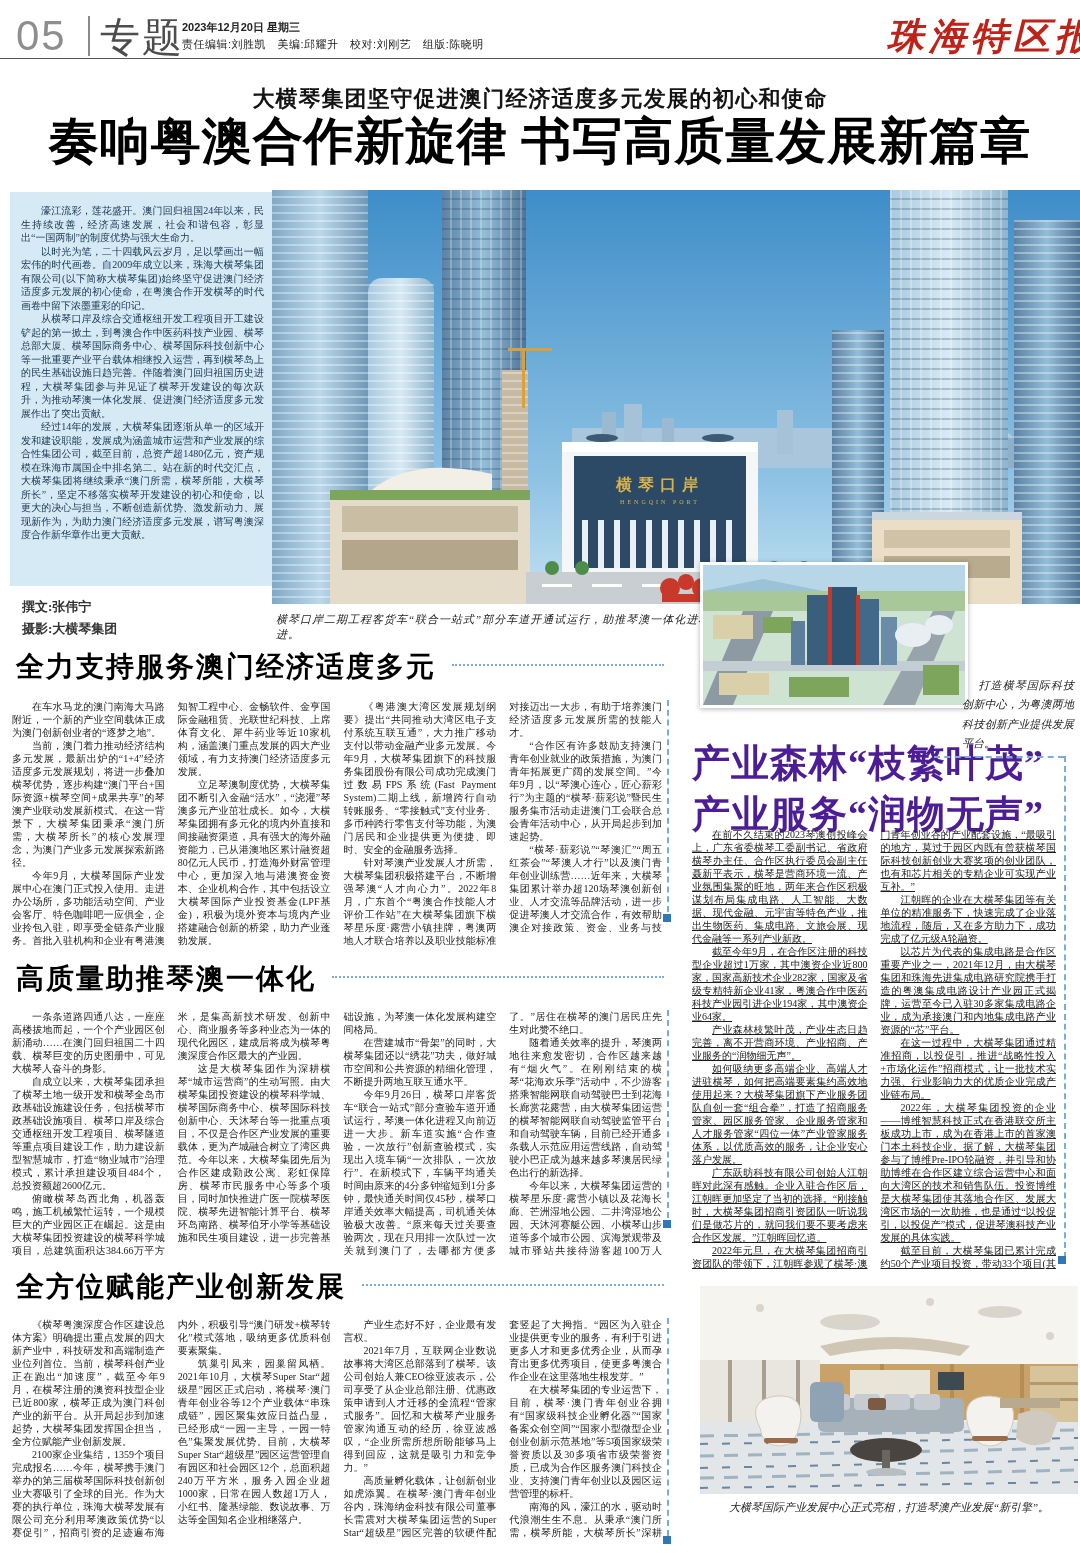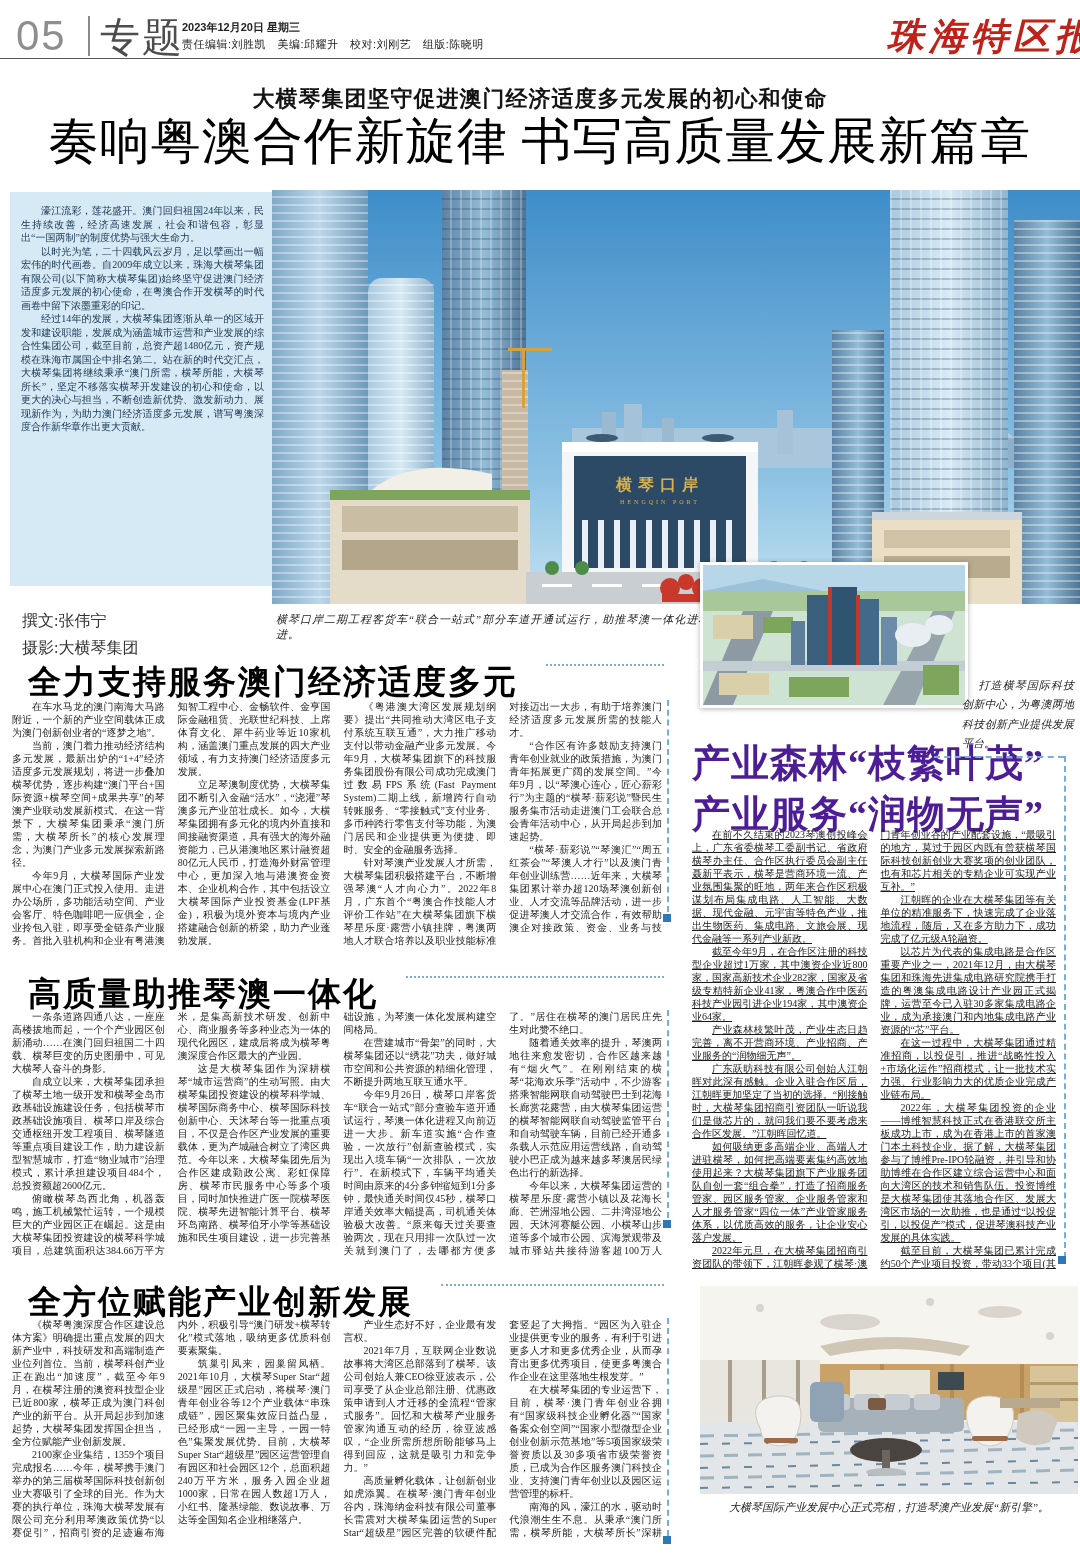--- a/index.html
+++ b/index.html
@@ -15,40 +15,40 @@
             font-size:11px;font-weight:700;color:#222;}
   .editors{position:absolute;left:182px;top:37px;font-family:"Liberation Sans",sans-serif;
            font-size:11px;color:#222;letter-spacing:.5px;}
   .masthead{position:absolute;right:22px;top:12px;font-size:37px;font-weight:700;font-style:italic;
             color:#bf2218;letter-spacing:5px;}
   .head-rule{position:absolute;left:0;top:58px;width:1080px;height:1px;background:#555;}
   
   .kicker{position:absolute;left:0;top:84px;width:1080px;text-align:center;
           font-size:22px;font-weight:600;color:#141414;letter-spacing:1px;}
   .main-title{position:absolute;left:0;top:110px;width:1080px;text-align:center;
-          font-size:50px;font-weight:400;color:#000;letter-spacing:1px;line-height:1.25;}
+          font-size:50px;font-weight:700;color:#000;letter-spacing:1px;line-height:1.25;}
   
   .intro-box{position:absolute;left:10px;top:192px;width:265px;height:394px;background:#d6eaf6;
              box-sizing:border-box;padding:12px 11px;overflow:hidden;}
   .intro-box p{margin:0;text-indent:2em;font-size:10px;line-height:1.35;text-align:justify;color:#16344f;}
-  .byline{position:absolute;left:22px;top:596px;font-size:16px;font-weight:400;color:#333;line-height:1.7;margin-top:11px;}
+  .byline{position:absolute;left:22px;top:596px;font-size:13px;font-weight:700;color:#333;line-height:1.7;}
   
   .main-photo{position:absolute;left:272px;top:190px;width:808px;height:414px;overflow:hidden;}
   .main-caption{position:absolute;left:276px;top:612px;width:480px;font-size:11px;font-style:italic;
                 color:#222;letter-spacing:1px;}
   .inset-photo{position:absolute;left:700px;top:562px;width:262px;height:140px;background:#fff;
                border:3px solid #fff;box-shadow:0 1px 5px rgba(0,0,0,.3);box-sizing:content-box;}
   .inset-caption{position:absolute;left:962px;top:676px;width:112px;font-size:11px;font-style:italic;
                  color:#222;line-height:1.75;text-align:justify;text-indent:1.5em;}
   .bottom-photo{position:absolute;left:700px;top:1286px;width:378px;height:208px;overflow:hidden;}
   .bottom-caption{position:absolute;left:700px;top:1500px;width:378px;text-align:center;
                   font-size:11px;font-style:italic;color:#222;}
   
   .sec-head{position:absolute;display:flex;align-items:flex-start;}
-  .sec-head h2{margin:16px;font-size:33px;font-weight:900;color:#000;letter-spacing:2px;white-space:nowrap;}
+  .sec-head h2{margin:4px;font-size:28px;font-weight:900;color:#000;letter-spacing:2px;white-space:nowrap;}
   .leader{flex:1;border-top:2px dotted #79aeda;margin:20px 4px 0 12px;}
   .cols{position:absolute;column-gap:13px;column-fill:auto;overflow:hidden;
         font-size:10px;line-height:1.3;text-align:justify;color:#1c1c1c;}
   .cols p{margin:0;text-indent:2em;}
   .vdash{position:absolute;width:0;border-left:2px dashed #79aeda;}
   .hdash{position:absolute;height:0;border-top:2px dashed #79aeda;}
   .bluesq{position:absolute;width:8px;height:8px;background:#2e78ba;}
   .right-head{position:absolute;left:692px;width:380px;}
   .right-head h2{margin:0;font-size:38px;font-weight:900;color:#4c1d95;letter-spacing:1px;line-height:1.35;}
 </style>
@@ -64,20 +64,21 @@
   <div class="editors">责任编辑:刘胜凯　美编:邱耀升　校对:刘刚艺　组版:陈晓明</div>
   <div class="masthead">珠海特区报</div>
   <div class="head-rule"></div>
 
   <div class="kicker">大横琴集团坚守促进澳门经济适度多元发展的初心和使命</div>
   <div class="main-title">奏响粤澳合作新旋律  书写高质量发展新篇章</div>
 
   <div class="intro-box">
       <p>濠江流彩，莲花盛开。澳门回归祖国24年以来，民生持续改善，经济高速发展，社会和谐包容，彰显出“一国两制”的制度优势与强大生命力。</p>
       <p>以时光为笔，二十四载风云岁月，足以擘画出一幅宏伟的时代画卷。自2009年成立以来，珠海大横琴集团有限公司(以下简称大横琴集团)始终坚守促进澳门经济适度多元发展的初心使命，在粤澳合作开发横琴的时代画卷中留下浓墨重彩的印记。</p>
+      <p>从横琴口岸及综合交通枢纽开发工程项目开工建设铲起的第一掀土，到粤澳合作中医药科技产业园、横琴总部大厦、横琴国际商务中心、横琴国际科技创新中心等一批重要产业平台载体相继投入运营，再到横琴岛上的民生基础设施日趋完善。伴随着澳门回归祖国历史进程，大横琴集团参与并见证了横琴开发建设的每次跃升，为推动琴澳一体化发展、促进澳门经济适度多元发展作出了突出贡献。</p>
       <p>经过14年的发展，大横琴集团逐渐从单一的区域开发和建设职能，发展成为涵盖城市运营和产业发展的综合性集团公司，截至目前，总资产超1480亿元，资产规模在珠海市属国企中排名第二。站在新的时代交汇点，大横琴集团将继续秉承“澳门所需，横琴所能，大横琴所长”，坚定不移落实横琴开发建设的初心和使命，以更大的决心与担当，不断创造新优势、激发新动力、展现新作为，为助力澳门经济适度多元发展，谱写粤澳深度合作新华章作出更大贡献。</p>
     </div>
   <div class="byline">
     <div>撰文:张伟宁</div>
     <div>摄影:大横琴集团</div>
   </div>
 
   <div class="main-photo">
     <svg width="808" height="414" viewBox="0 0 808 414">
       <defs>
@@ -288,22 +289,22 @@
     <h2>产业森林“枝繁叶茂”</h2>
     <h2>产业服务“润物无声”</h2>
   </div>
   <div class="hdash" style="left:934px;top:756px;width:130px;"></div>
   <div class="vdash" style="left:1064px;top:756px;height:502px;"></div>
   <div class="bluesq" style="left:1058px;top:1256px;"></div>
   <div class="cols" style="left:692px;top:828px;width:364px;height:444px;column-count:2;text-decoration:underline;">
       <p>在前不久结束的2023琴澳创投峰会上，广东省委横琴工委副书记、省政府横琴办主任、合作区执行委员会副主任聂新平表示，横琴是营商环境一流、产业氛围集聚的旺地，两年来合作区积极谋划布局集成电路、人工智能、大数据、现代金融、元宇宙等特色产业，推出生物医药、集成电路、文旅会展、现代金融等一系列产业新政。</p>
       <p>截至今年9月，在合作区注册的科技型企业超过1万家，其中澳资企业近800家，国家高新技术企业282家，国家及省级专精特新企业41家，粤澳合作中医药科技产业园引进企业194家，其中澳资企业64家。</p>
       <p>产业森林枝繁叶茂，产业生态日趋完善，离不开营商环境、产业招商、产业服务的“润物细无声”。</p>
+      <p>如何吸纳更多高端企业、高端人才进驻横琴，如何把高端要素集约高效地使用起来？大横琴集团旗下产业服务团队自创一套“组合拳”，打造了招商服务管家、园区服务管家、企业服务管家和人才服务管家“四位一体”产业管家服务体系，以优质高效的服务，让企业安心落户发展。</p>
       <p>广东跃昉科技有限公司创始人江朝晖对此深有感触。企业入驻合作区后，江朝晖更加坚定了当初的选择。“刚接触时，大横琴集团招商引资团队一听说我们是做芯片的，就问我们要不要考虑来合作区发展。”江朝晖回忆道。</p>
-      <p>如何吸纳更多高端企业、高端人才进驻横琴，如何把高端要素集约高效地使用起来？大横琴集团旗下产业服务团队自创一套“组合拳”，打造了招商服务管家、园区服务管家、企业服务管家和人才服务管家“四位一体”产业管家服务体系，以优质高效的服务，让企业安心落户发展。</p>
       <p>2022年元旦，在大横琴集团招商引资团队的带领下，江朝晖参观了横琴·澳门青年创业谷的产业配套设施，“最吸引的地方，莫过于园区内既有曾获横琴国际科技创新创业大赛奖项的创业团队，也有和芯片相关的专精企业可实现产业互补。”</p>
       <p>江朝晖的企业在大横琴集团等有关单位的精准服务下，快速完成了企业落地流程，随后，又在多方助力下，成功完成了亿元级A轮融资。</p>
       <p>以芯片为代表的集成电路是合作区重要产业之一，2021年12月，由大横琴集团和珠海先进集成电路研究院携手打造的粤澳集成电路设计产业园正式揭牌，运营至今已入驻30多家集成电路企业，成为承接澳门和内地集成电路产业资源的“芯”平台。</p>
       <p>在这一过程中，大横琴集团通过精准招商，以投促引，推进“战略性投入+市场化运作”招商模式，让一批技术实力强、行业影响力大的优质企业完成产业链布局。</p>
       <p>2022年，大横琴集团投资的企业——博维智慧科技正式在香港联交所主板成功上市，成为在香港上市的首家澳门本土科技企业。据了解，大横琴集团参与了博维Pre-IPO轮融资，并引导和协助博维在合作区建立综合运营中心和面向大湾区的技术和销售队伍。投资博维是大横琴集团使其落地合作区、发展大湾区市场的一次助推，也是通过“以投促引，以投促产”模式，促进琴澳科技产业发展的具体实践。</p>
       <p>截至目前，大横琴集团已累计完成约50个产业项目投资，带动33个项目(其中11个为基金)及企业落地合作区。大横琴招商板块整合以来，累计引进签约落地合作区相关园区企业共494家，其中澳资企业97家。</p>
     </div>
 
   <div class="bottom-photo">
     <svg width="378" height="208" viewBox="0 0 378 208">

